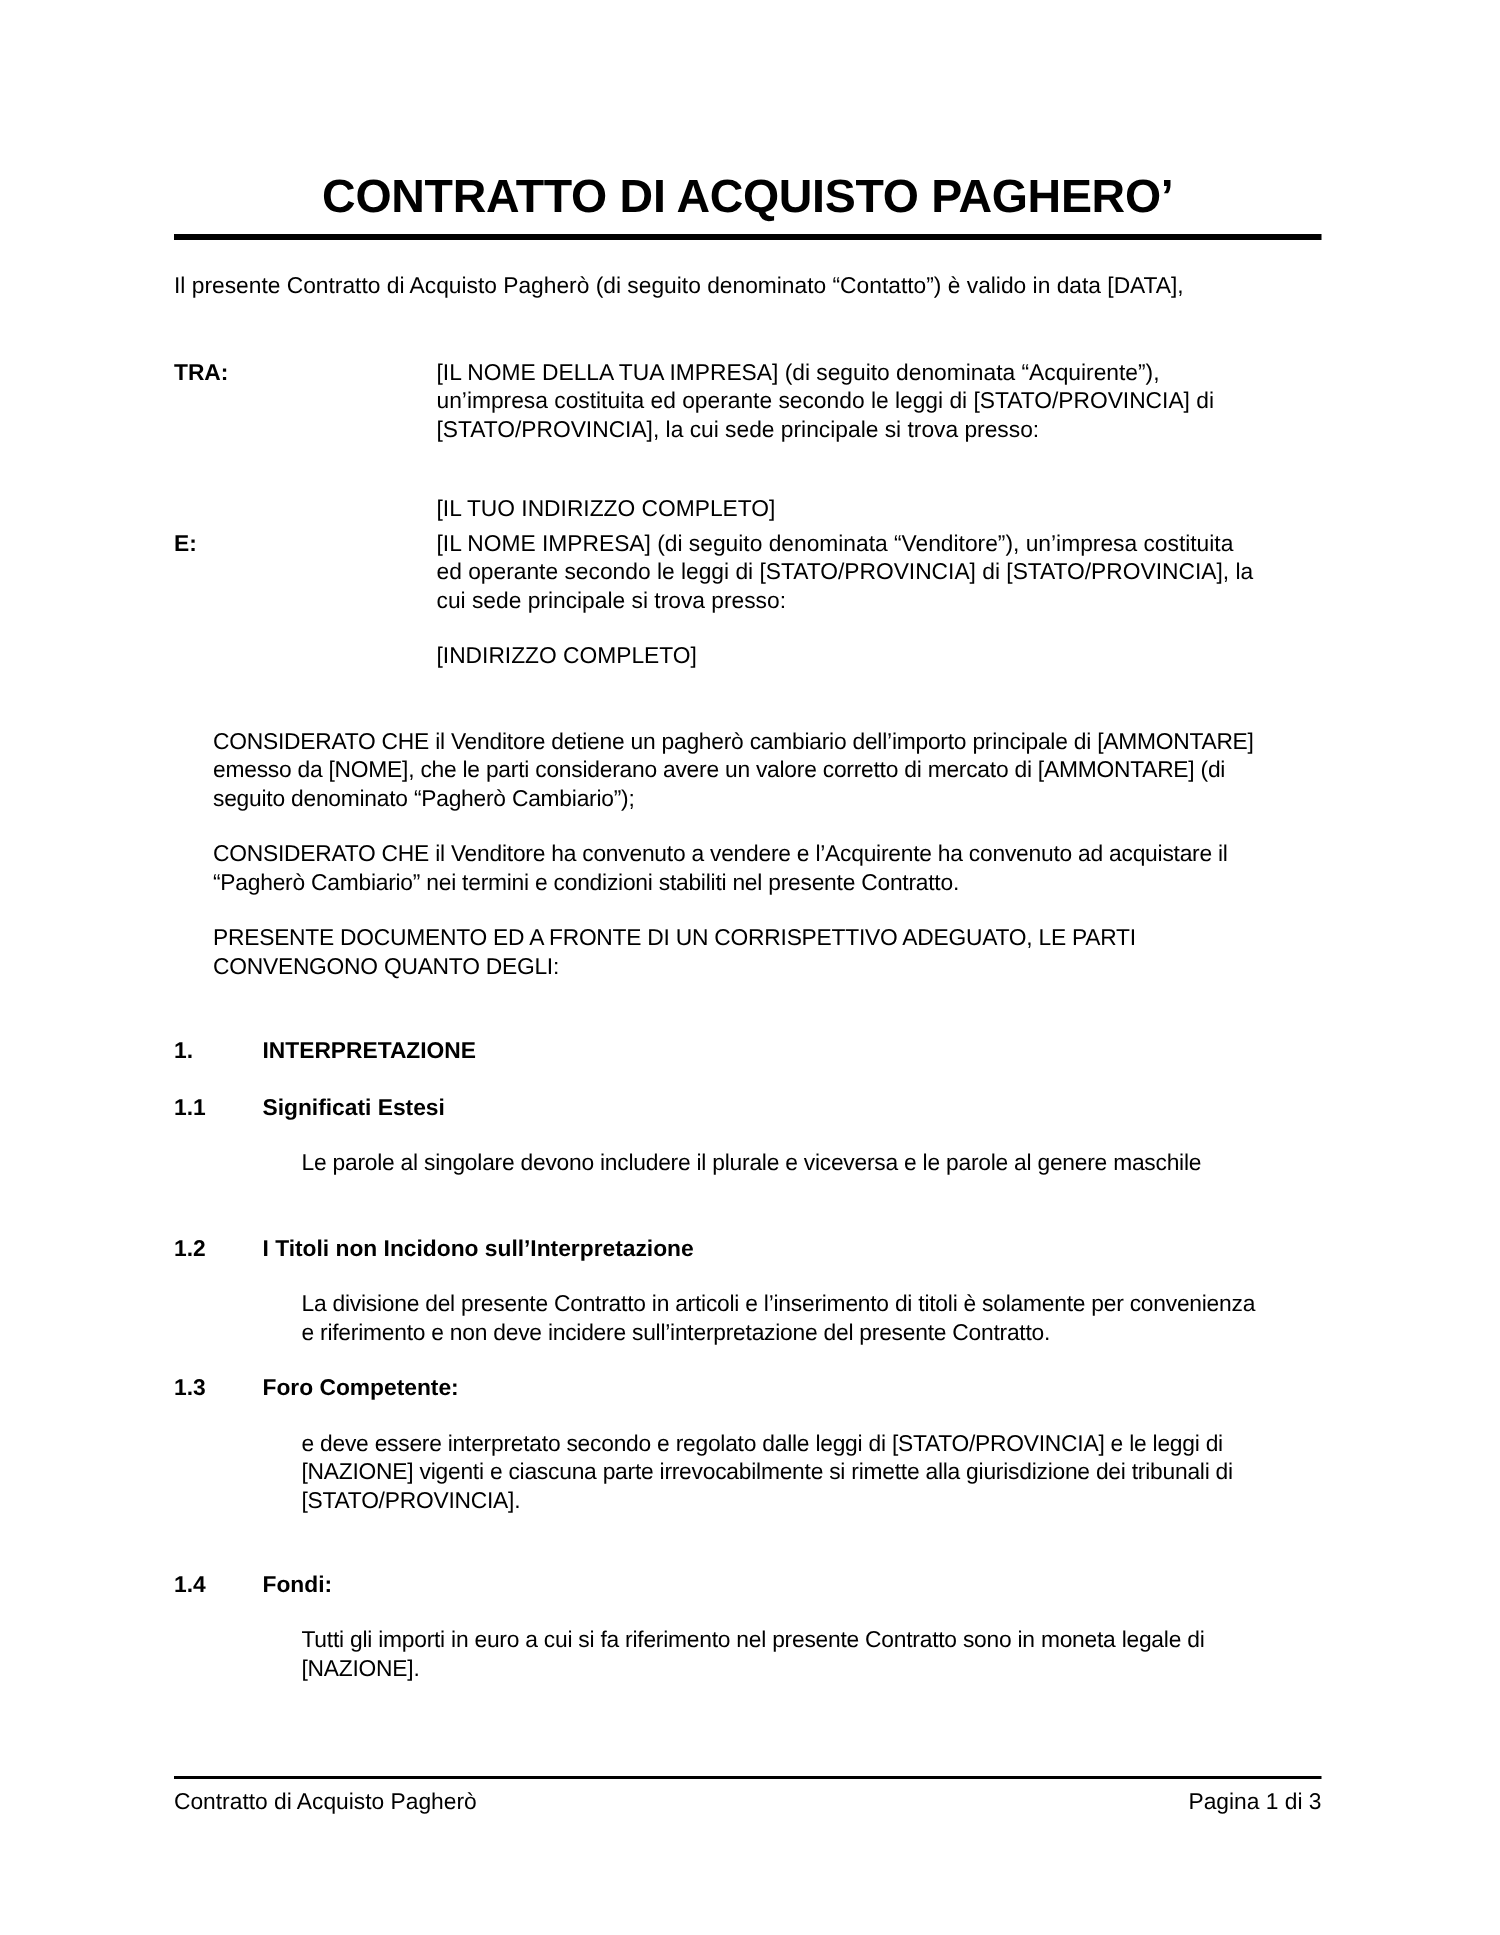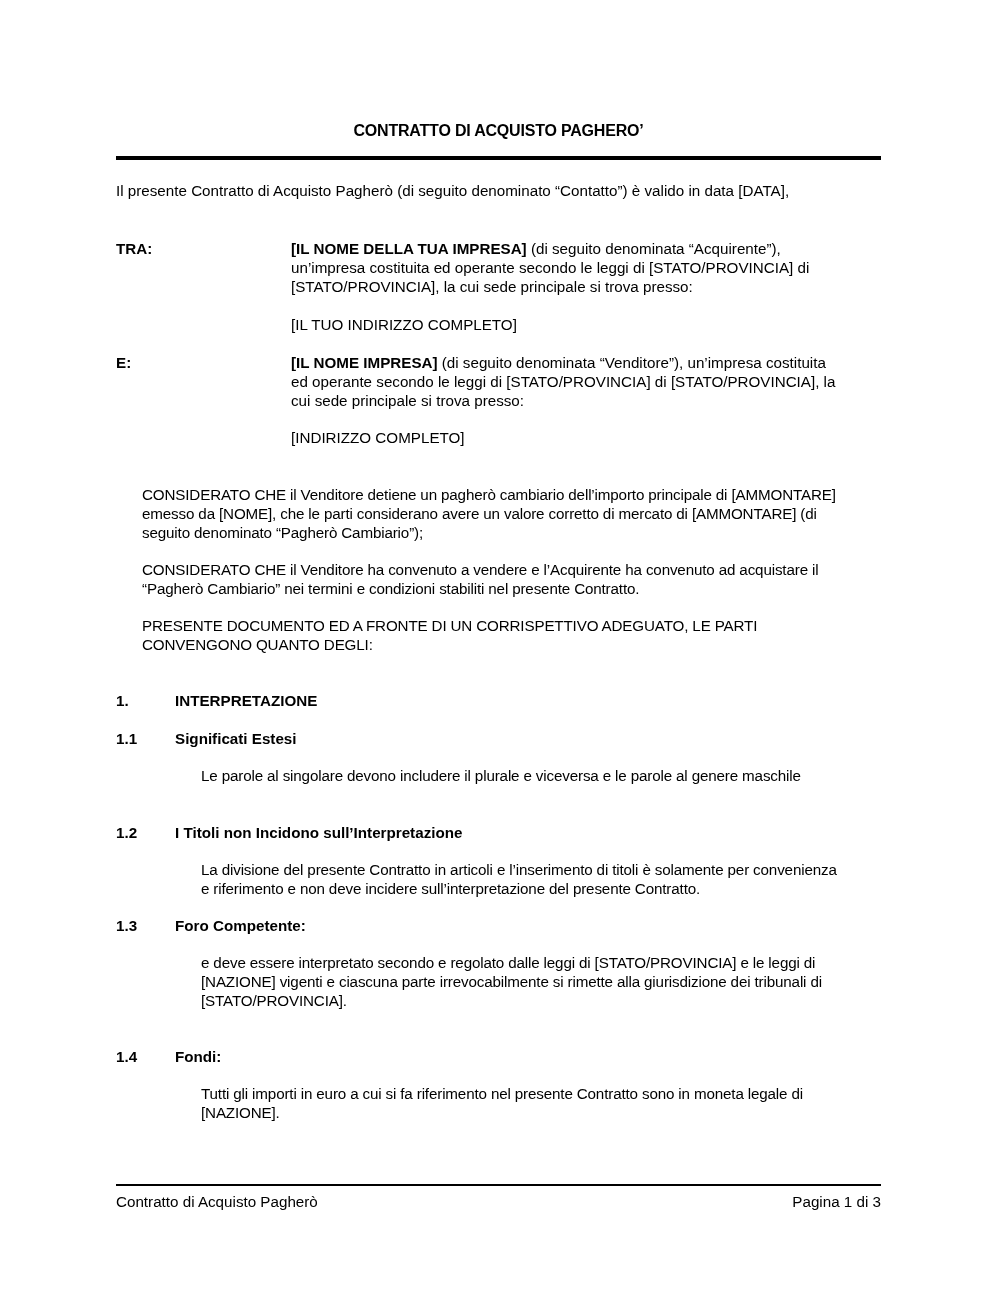--- a/index.html
+++ b/index.html
@@ -4,27 +4,27 @@
 <style>
   html, body { margin: 0; padding: 0; background: #ffffff; }
   body {
     width: 1000px; height: 1290px; position: relative; overflow: hidden;
     font-family: "Liberation Sans", sans-serif; color: #000;
     font-size: 15.2px; line-height: 19px;
   }
   .page { position: absolute; left: 116px; top: 0; width: 765px; }
   .title {
     position: absolute; left: 0; top: 116px; width: 765px; text-align: center;
-    font-weight: bold; font-size: 16px; line-height: 30px; letter-spacing: -0.2px;
+    font-weight: bold; font-size: 31px; line-height: 30px; letter-spacing: -0.2px;
   }
   .title-rule { position: absolute; left: 0; top: 156px; width: 765px; height: 4px; background: #000; }
   .p { position: absolute; left: 0; width: 768px; margin: 0; }
   .party-label { position: absolute; left: 0; font-weight: bold; }
   .party-body { position: absolute; left: 175px; width: 595px; }
-  .party-body b { font-weight: bold; }
+  .party-body b { font-weight: normal; }
   .h-num { position: absolute; left: 0; font-weight: bold; }
   .h-text { position: absolute; left: 59px; font-weight: bold; text-align: center; }
   .indent { position: absolute; left: 59px; width: 712px; }
   .footer-rule { position: absolute; left: 0; top: 1184px; width: 765px; height: 2px; background: #000; }
   .footer-left { position: absolute; left: 0; top: 1192px; }
   .footer-right { position: absolute; right: 0; top: 1192px; margin-left: 45px; }
   .tight { letter-spacing: -0.15px; margin-left: 26px; }
 </style>
 </head>
 <body>
@@ -35,21 +35,21 @@
   <div class="title-rule"></div>
 
   <div class="p" style="top:181px">Il presente Contratto di Acquisto Pagherò (di seguito denominato “Contatto”) è valido in data [DATA],</div>
 
   <div class="party-label" style="top:239px">TRA:</div>
   <div class="party-body" style="top:239px">
     <div><b>[IL NOME DELLA TUA IMPRESA]</b><span> (di seguito denominata “Acquirente”),</span></div>
     <div>un’impresa costituita ed operante secondo le leggi di [STATO/PROVINCIA] di</div>
     <div>[STATO/PROVINCIA], la cui sede principale si trova presso:</div>
   </div>
-  <div class="party-body" style="top:315px">[IL TUO INDIRIZZO COMPLETO]</div>
+  <div class="party-body" style="top:330px">[IL TUO INDIRIZZO COMPLETO]</div>
 
   <div class="party-label" style="top:353px">E:</div>
   <div class="party-body" style="top:353px">
     <div><b>[IL NOME IMPRESA]</b><span> (di seguito denominata “Venditore”), un’impresa costituita</span></div>
     <div>ed operante secondo le leggi di [STATO/PROVINCIA] di [STATO/PROVINCIA], la</div>
     <div>cui sede principale si trova presso:</div>
   </div>
   <div class="party-body" style="top:428px">[INDIRIZZO COMPLETO]</div>
 
   <div class="p tight" style="top:485px">

